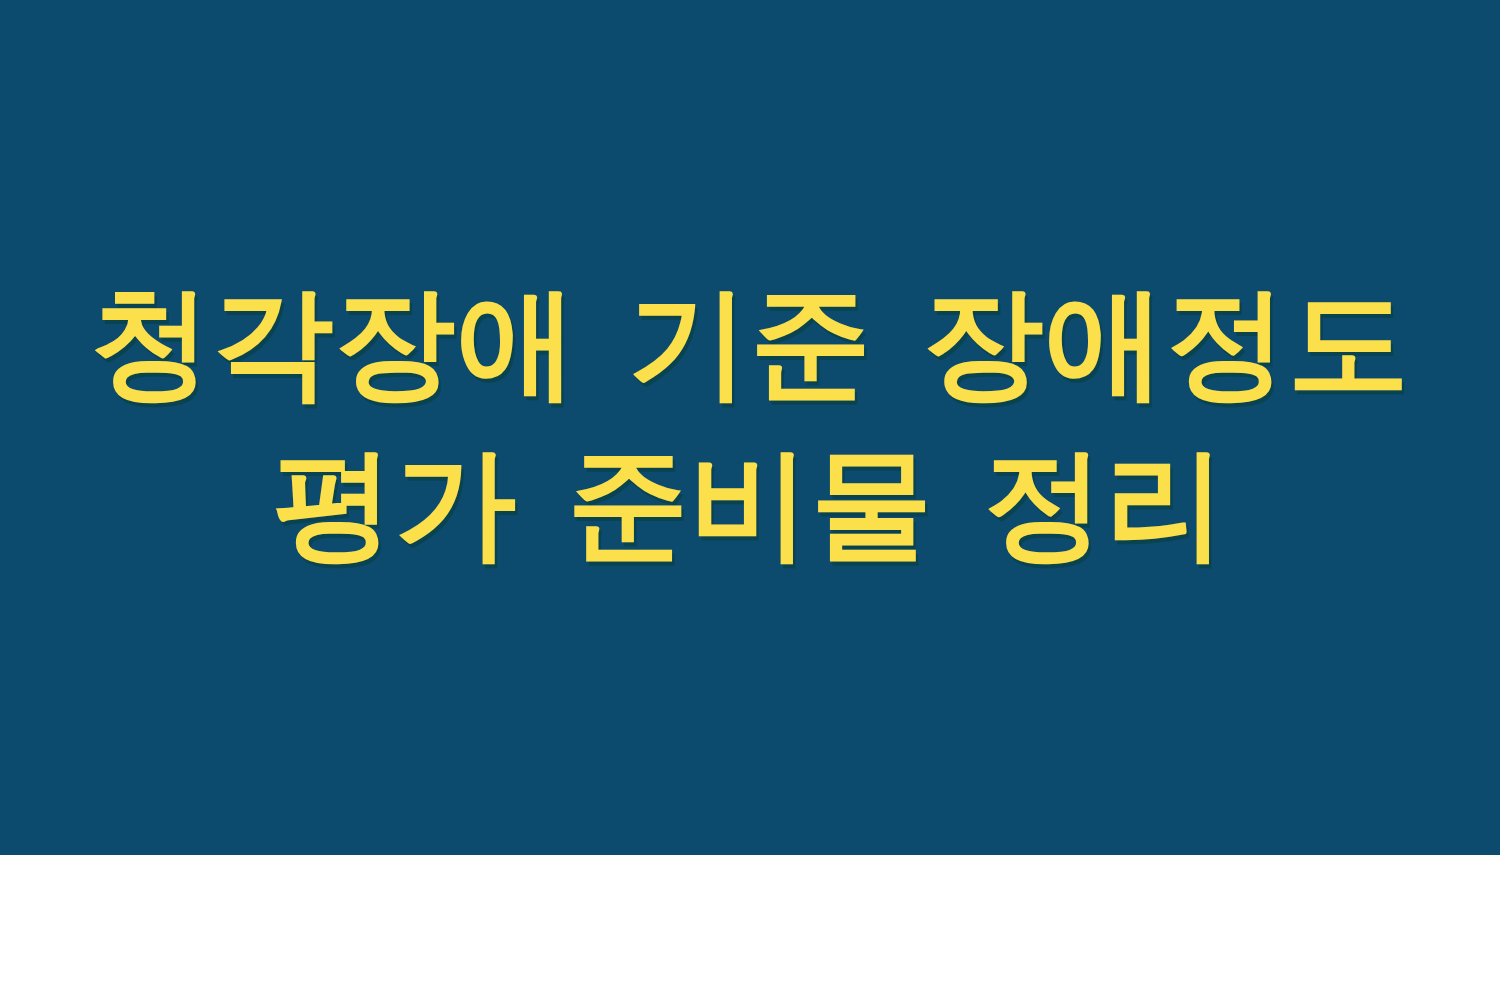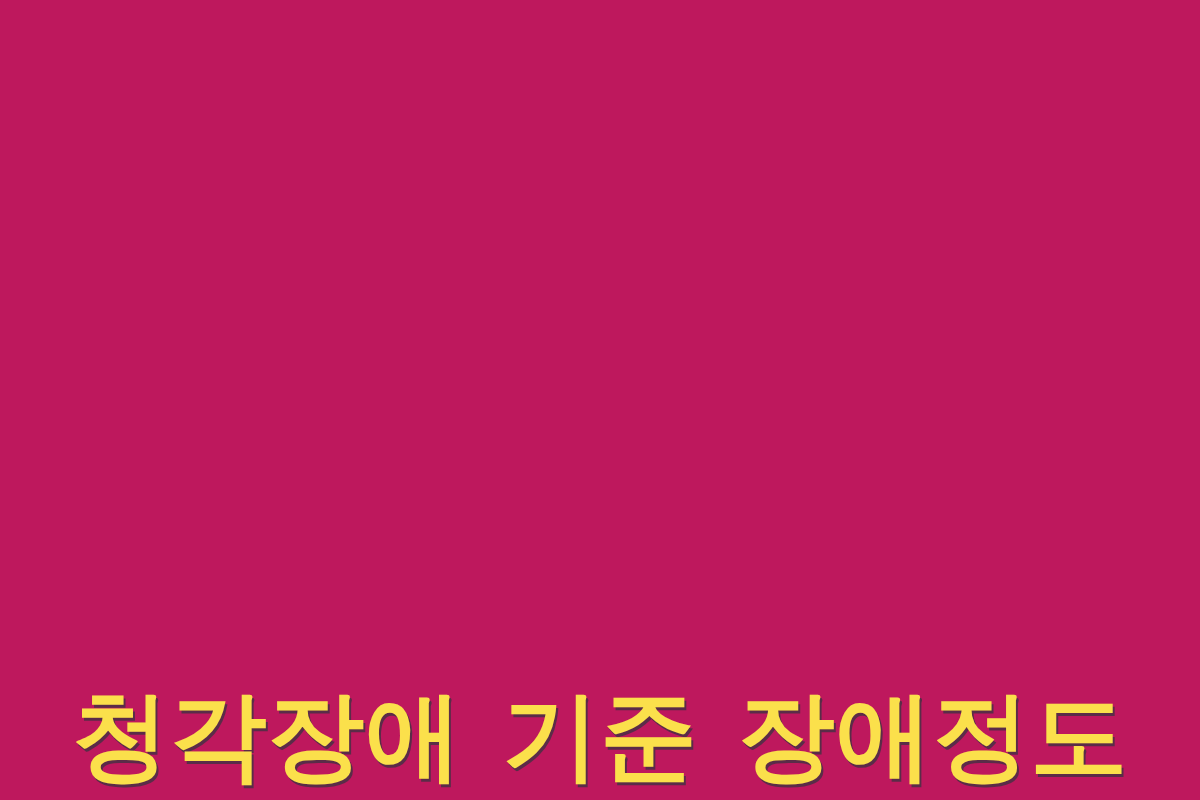--- a/index.html
+++ b/index.html
@@ -11,27 +11,27 @@
   body {
     width: 1200px;
     height: 800px;
     overflow: hidden;
     font-family: "DejaVu Sans", "Liberation Sans", sans-serif;
   }
 
   #thumbnail-canvas {
     position: relative;
     width: 1200px;
-    height: 800px;
+    height: 684px;
     box-sizing: border-box;
     display: flex;
     flex-direction: column;
     align-items: center;
-    justify-content: flex-end;
-    background-color: #be185d;
+    justify-content: center;
+    background-color: #0c4a6e;
     overflow: hidden;
   }
 
   #title-block {
     width: 1120px;
     display: flex;
     flex-direction: column;
     align-items: center;
     justify-content: center;
     text-align: center;
@@ -65,16 +65,17 @@
 </style>
 </head>
 <body>
 
 <div id="thumbnail-canvas">
 
   <div id="title-block">
 
     <span class="title-line line-1">청각장애 기준 장애정도</span>
 
+    <span class="title-line line-2">평가 준비물 정리</span>
 
   </div>
 
 </div>
 
 </body></html>

